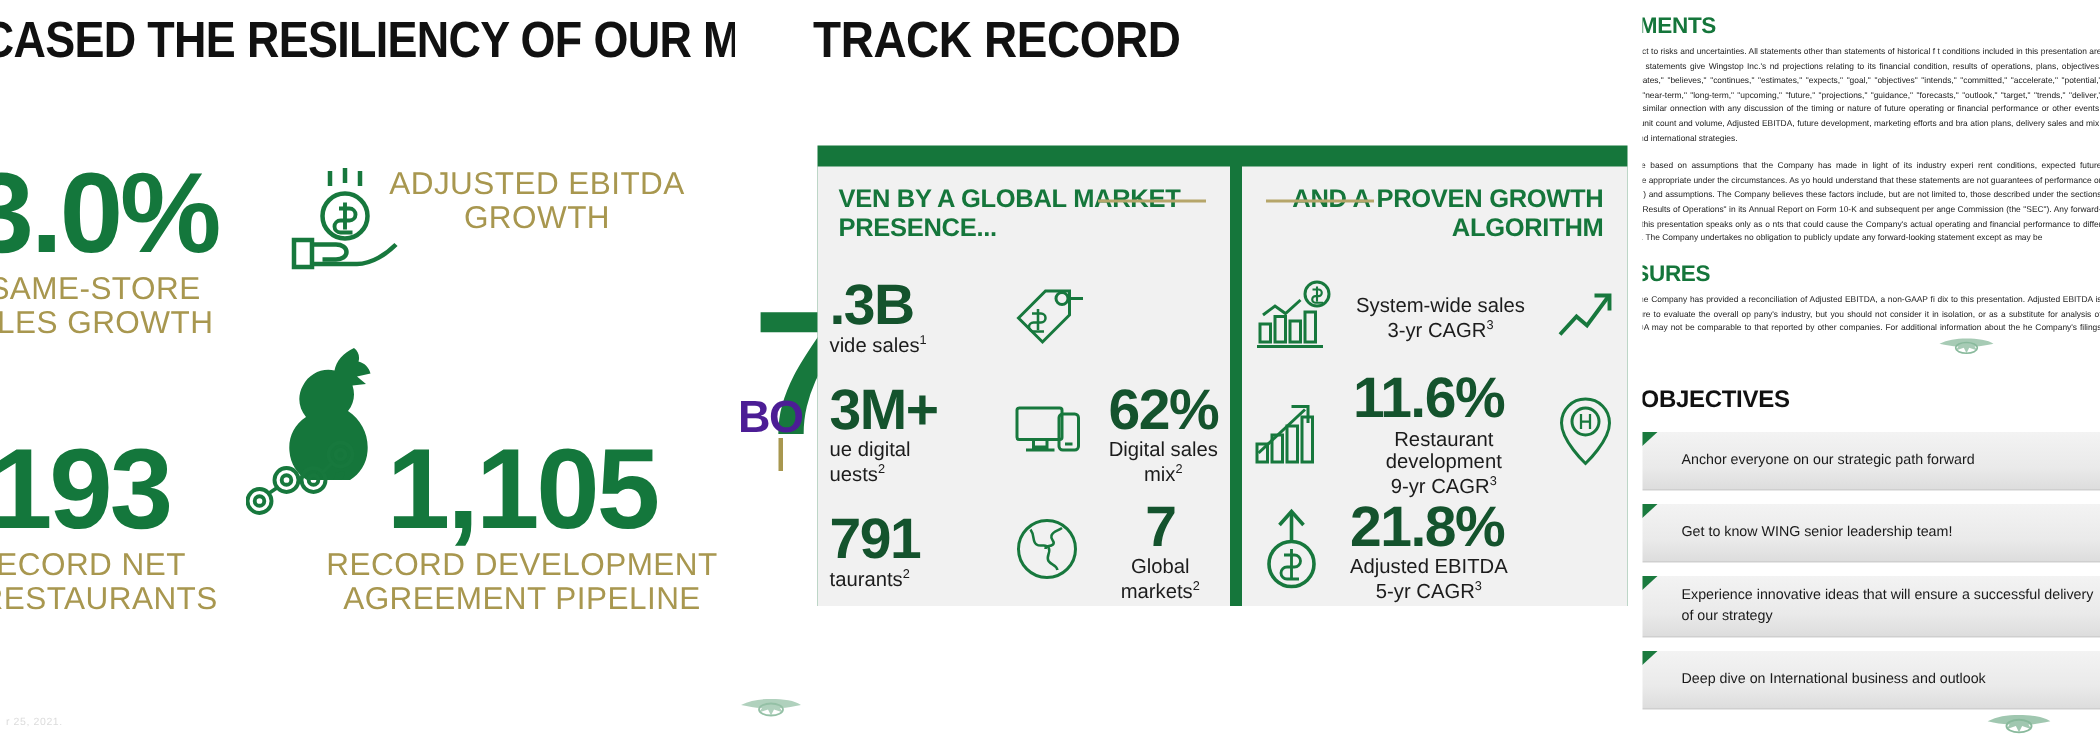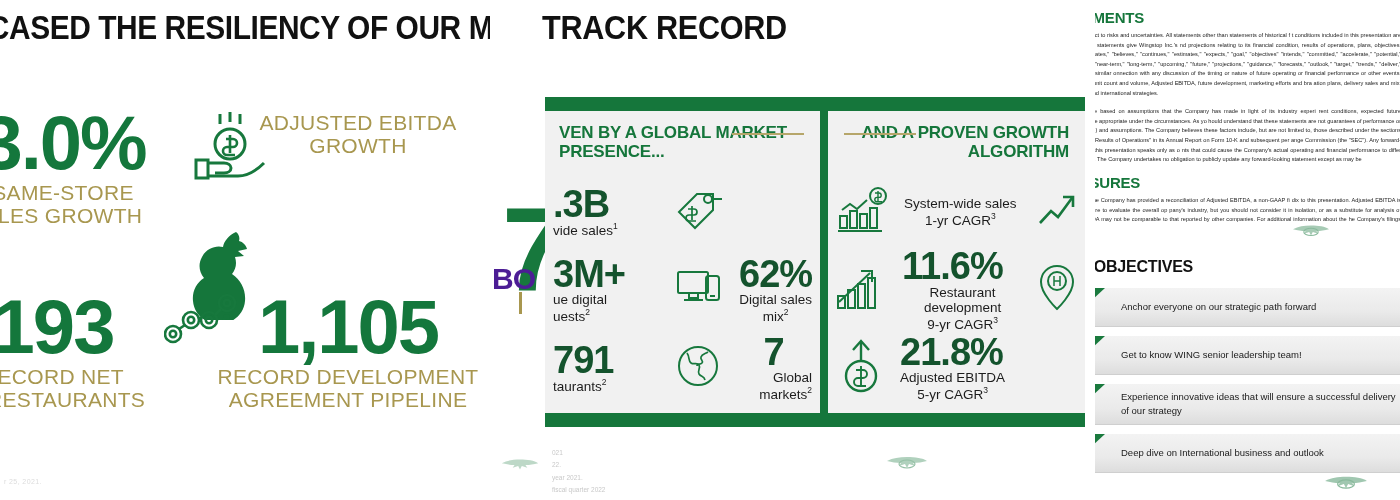--- a/index.html
+++ b/index.html
@@ -20,21 +20,21 @@
   #stat-net{left:-62px;top:292px;width:230px;}
   #stat-pipe{left:214px;top:292px;width:268px;}
   .ico-green{position:absolute;color:#17783d;}
   #ico-hand{left:190px;top:110px;}
   #ico-chart{left:164px;top:288px;}
   #chicken{position:absolute;left:176px;top:228px;color:#15763b;}
   .s1-foot{position:absolute;left:4px;top:478px;font-size:7px;color:#dcdcdc;letter-spacing:.4px;}
   #s1-logo{position:absolute;left:492px;top:462px;opacity:.45;}
 
   
-  .slide2{position:absolute;left:490px;top:0;width:610px;height:500px;background:#fff;overflow:hidden;}
+  .slide2{position:absolute;left:490px;top:0;width:610px;height:404px;background:#fff;overflow:hidden;}
   .s2-title{position:absolute;left:52px;top:8px;font-family:"Liberation Sans Narrow","Liberation Sans",sans-serif;
             font-weight:bold;font-size:34px;letter-spacing:-0.3px;color:#111;transform:scaleX(0.9);transform-origin:left center;}
   
   .ghost7{position:absolute;left:12px;top:190px;font-family:"Liberation Sans Narrow","Liberation Sans",sans-serif;
           font-weight:bold;font-size:118px;color:#17783d;line-height:1;}
   .ghostBO{position:absolute;left:2px;top:262px;font-family:"Liberation Sans Narrow","Liberation Sans",sans-serif;
            font-weight:bold;font-size:30px;color:#4c1d95;letter-spacing:-1px;}
   .ghostBar{position:absolute;left:29px;top:292px;width:3px;height:22px;background:#a8974f;}
 
   .card{position:absolute;left:55px;top:97px;width:540px;height:330px;background:#15763b;
@@ -231,21 +231,21 @@
               <div class="cell b">
                 <span class="ic">
                   <svg width="46" height="46" viewBox="0 0 46 46" fill="none" stroke="#17783d" stroke-width="2">
                     <circle cx="23" cy="23" r="19"></circle>
                     <path d="M12 10c3 4 1 8 4 10s6-1 8 2-2 6 0 9 5 2 6 6" stroke-width="1.7"></path>
                     <path d="M33 9c-3 2-6 2-7 5s3 4 1 6-5 0-5 3" stroke-width="1.7"></path>
                   </svg>
                 </span>
                 <div>
                   <div class="big" style="text-align:center">7</div>
-                  <div class="cap" style="text-align:right"><span>Global markets</span><sup>2</sup></div>
+                  <div class="cap" style="text-align:center"><span>Global markets</span><sup>2</sup></div>
                 </div>
               </div>
             </div>
           </div>
         </div>
 
         <div class="half right">
           <div class="half-head">
             <div class="rule"></div>
             <div class="ht" style="white-space:pre-line">AND A PROVEN GROWTH
@@ -261,21 +261,21 @@
                     <path d="M6 24l8-6 7 5 10-9"></path>
                     <rect x="4" y="30" width="7" height="12"></rect>
                       <rect x="14" y="25" width="7" height="17"></rect>
                     <rect x="24" y="28" width="7" height="14"></rect>
                       <rect x="34" y="22" width="7" height="20"></rect>
                     <line x1="2" y1="45" x2="46" y2="45"></line>
                   </svg>
                 </span>
                 <div>
                   <div class="cap" style="white-space:pre-line;text-align:center"><span>System-wide sales
-1-yr CAGR</span><sup>3</sup></div>
+3-yr CAGR</span><sup>3</sup></div>
                 </div>
                 <span class="ic" style="margin-left:auto">
                   <svg width="40" height="36" viewBox="0 0 40 36" fill="none" stroke="#17783d" stroke-width="2.6">
                     <path d="M3 31L14 19l7 6L35 6"></path>
                       <path d="M26 5h10v10"></path>
                   </svg>
                 </span>
               </div>
             </div>
 

